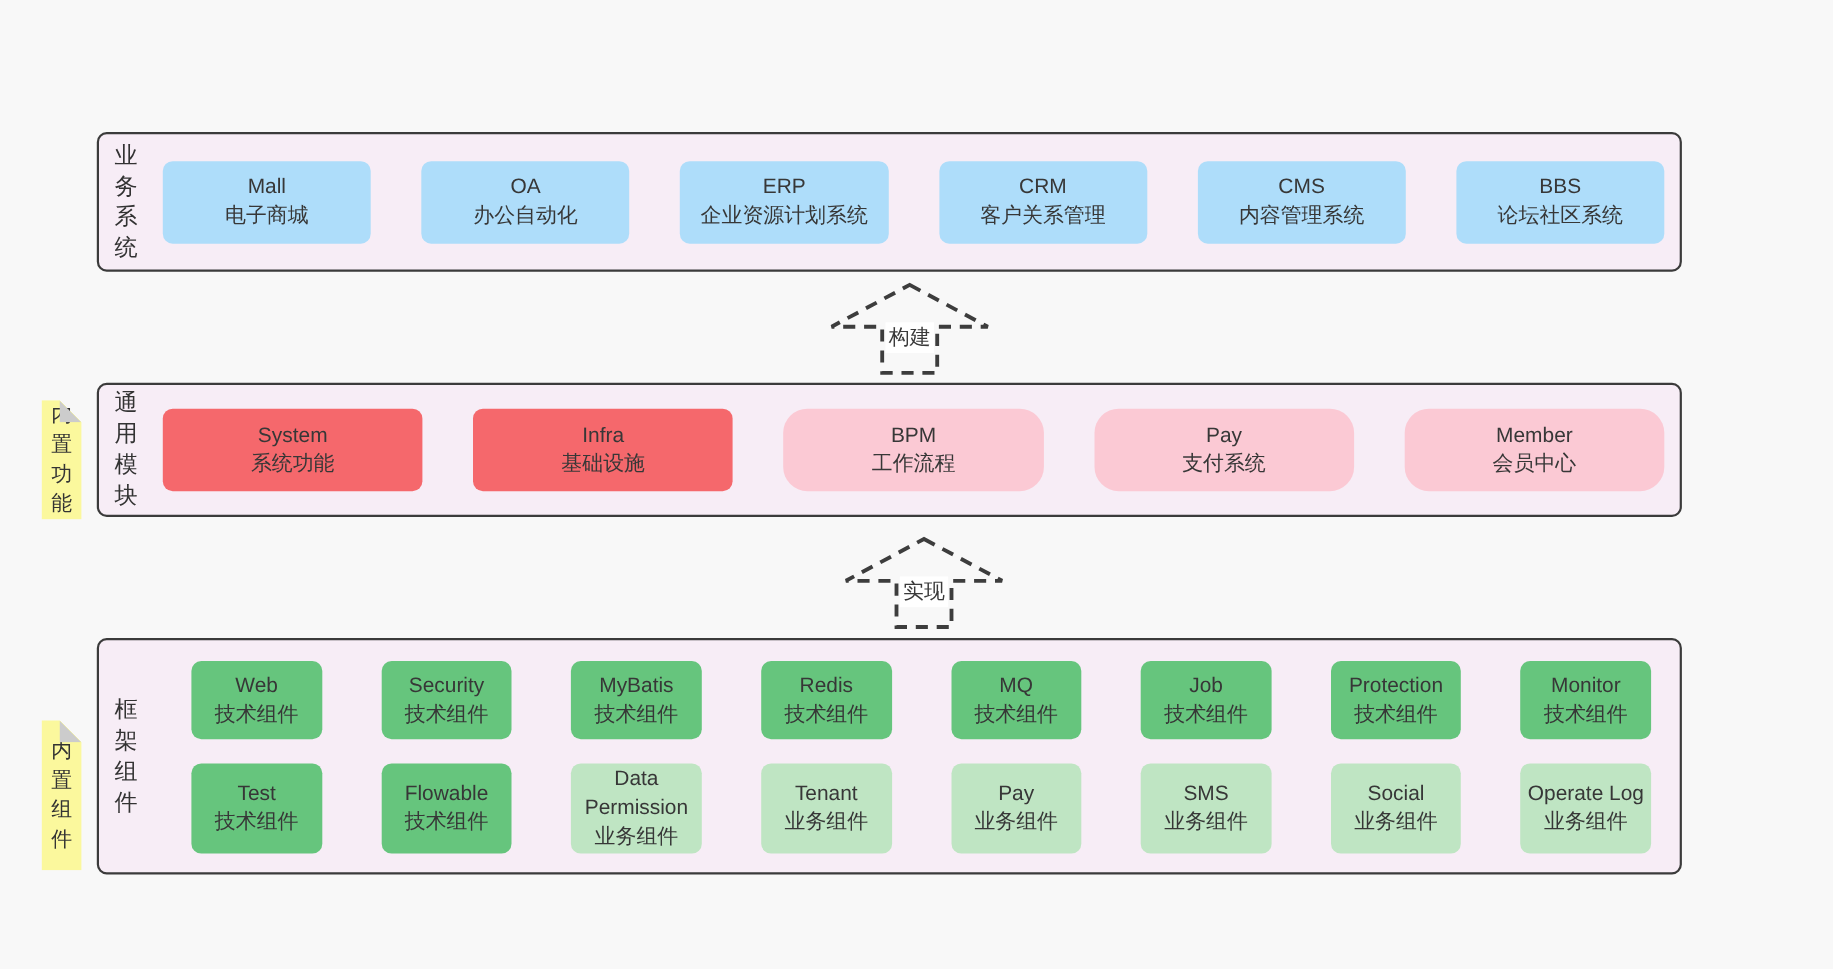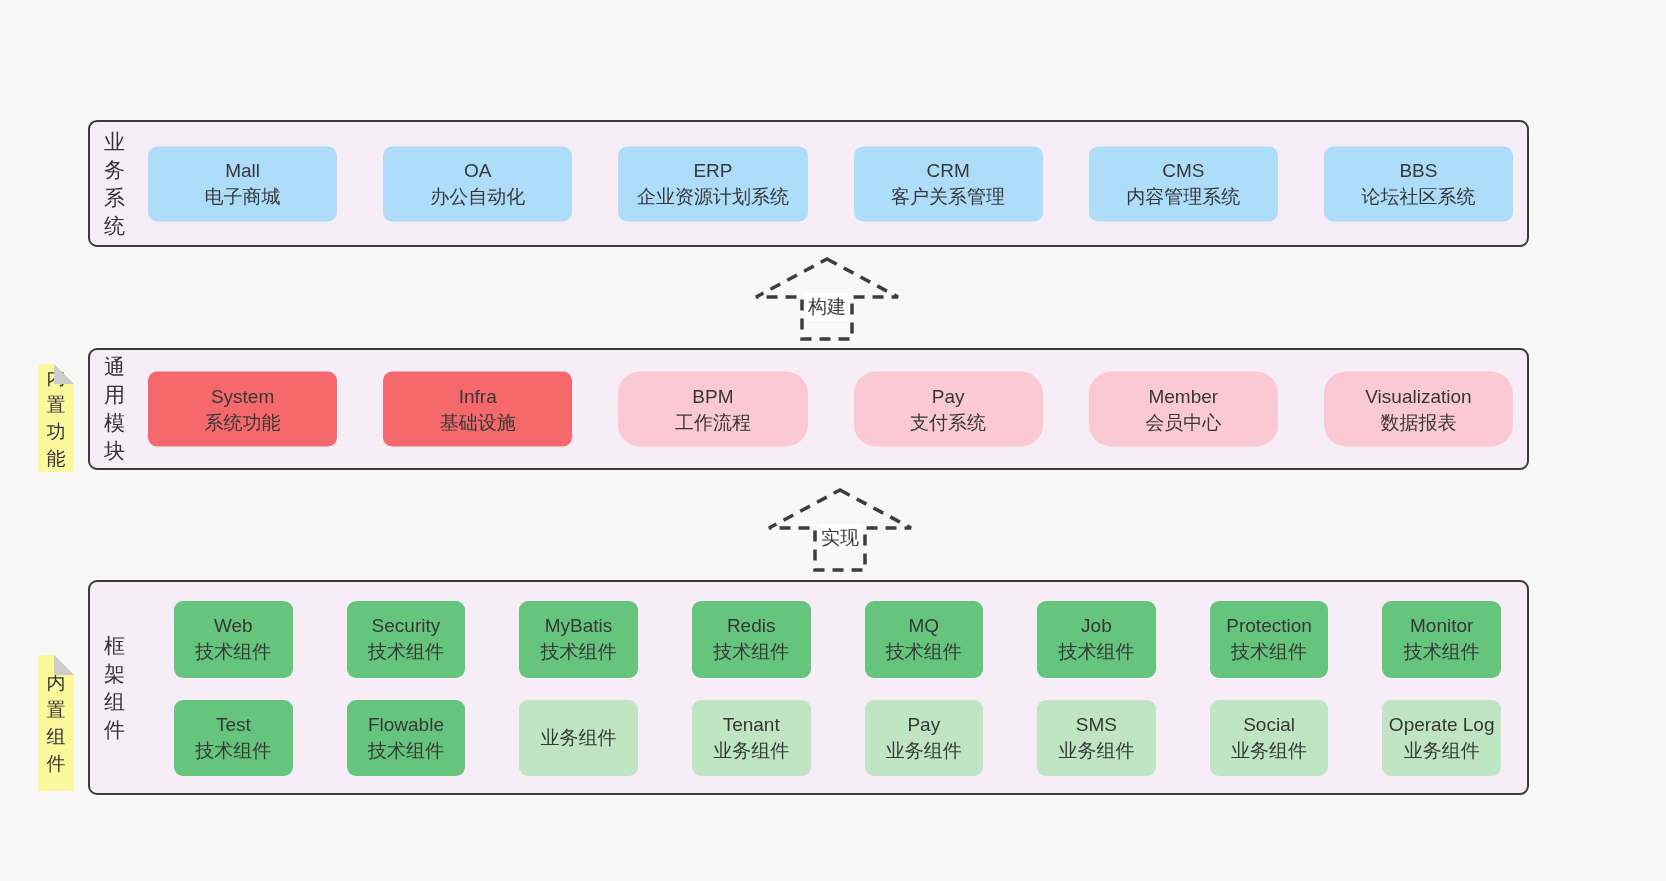--- a/index.html
+++ b/index.html
@@ -141,24 +141,20 @@
         <span>工作流程</span>
       </div>
       <div class="box v-pink">
         <span>Pay</span>
         <span>支付系统</span>
       </div>
       <div class="box v-pink">
         <span>Member</span>
         <span>会员中心</span>
       </div>
-      <div class="box v-pink">
-        <span>Visualization</span>
-        <span>数据报表</span>
-      </div>
     </div>
   </div>
 
   <div class="arrow" id="arrow-implement">
     <svg viewBox="0 0 150 88">
       <path d="M75 4 L146 42 L100 42 L100 84 L50 84 L50 42 L4 42 Z" fill="none" stroke="#3d3d3d" stroke-width="3.5" stroke-dasharray="11 8"></path>
     </svg>
     <span class="arrow-label">实现</span>
   </div>
 
@@ -202,20 +198,21 @@
       <div class="grid-row">
         <div class="box v-green">
           <span>Test</span>
           <span>技术组件</span>
         </div>
         <div class="box v-green">
           <span>Flowable</span>
           <span>技术组件</span>
         </div>
         <div class="box v-lightgreen">
+          <span>Data Permission</span>
           <span>业务组件</span>
         </div>
         <div class="box v-lightgreen">
           <span>Tenant</span>
           <span>业务组件</span>
         </div>
         <div class="box v-lightgreen">
           <span>Pay</span>
           <span>业务组件</span>
         </div>

